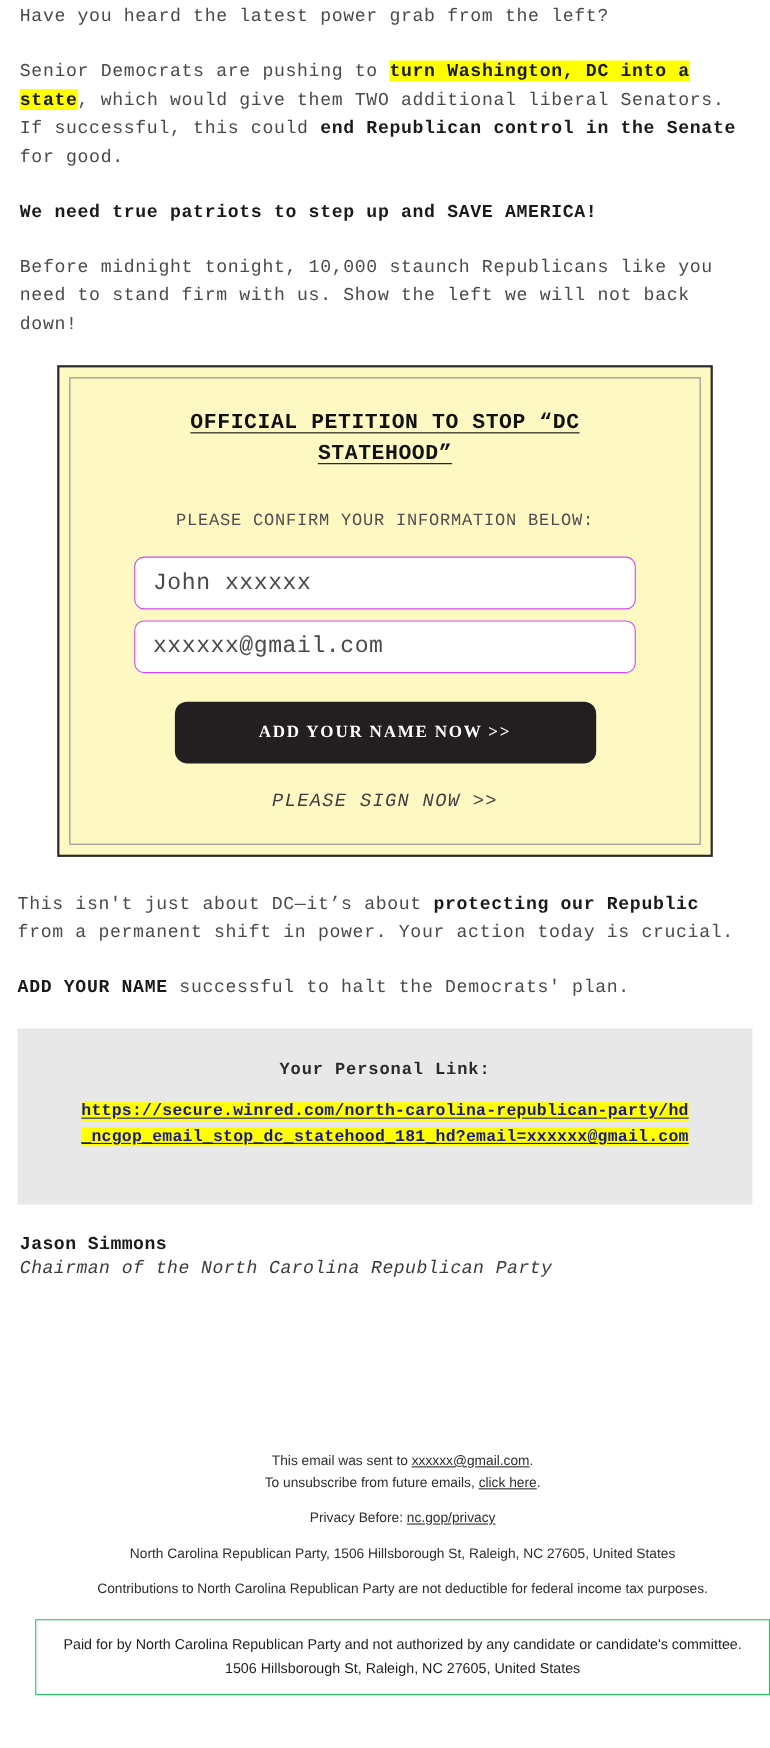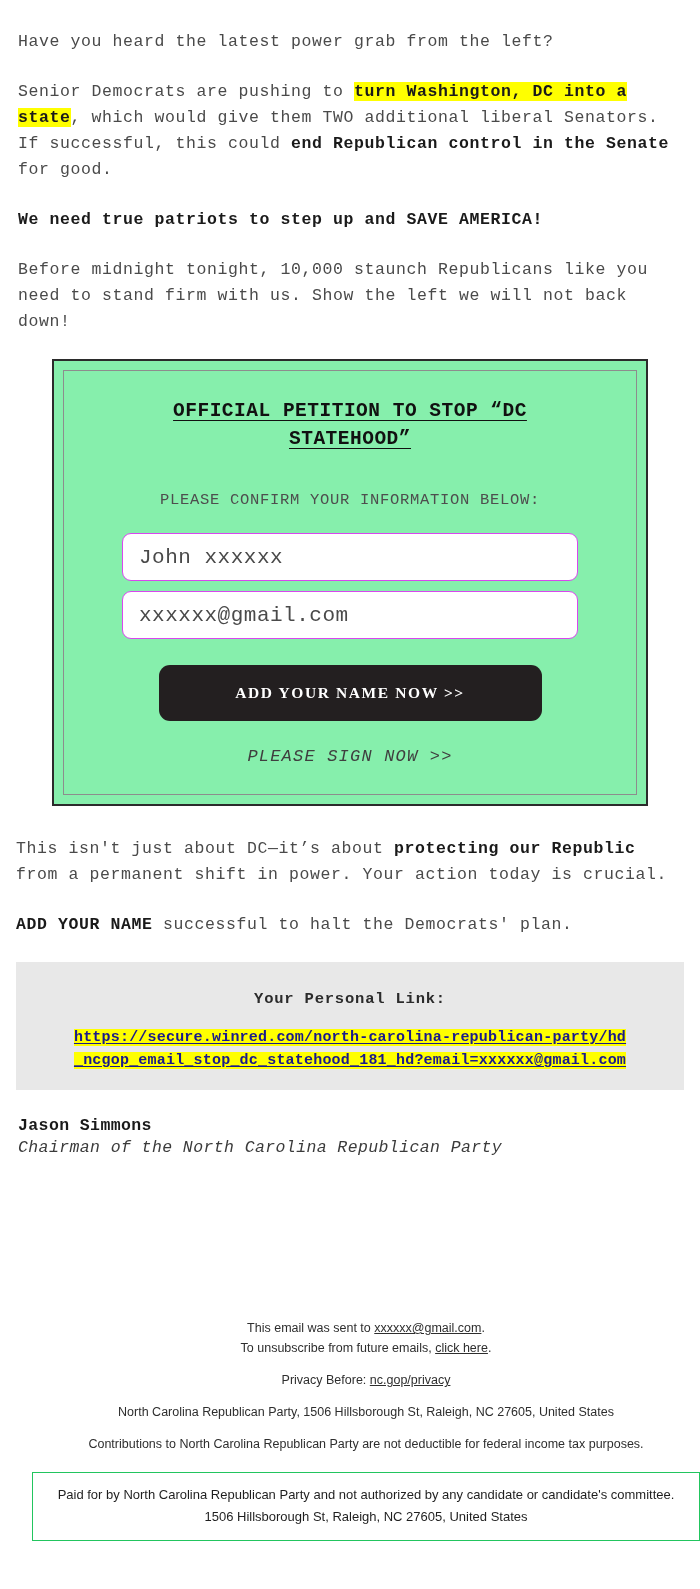--- a/index.html
+++ b/index.html
@@ -29,42 +29,42 @@
     padding: 0 18px;
   }
   p.para {
     font-family: "Liberation Mono", "DejaVu Sans Mono", monospace;
     font-size: 16.5px;
     line-height: 26px;
     letter-spacing: 0.6px;
     color: #4a4a4a;
     margin: 0 0 24px 0;
   }
-  p.para.first { padding-top: 29px; }
+  p.para.first { padding-top: 2px; }
   p.para b, p.para strong {
     color: #1a1a1a;
     font-weight: bold;
   }
   .hl {
     background: #ffff00;
     color: #1a1a1a;
     font-weight: bold;
     box-decoration-break: clone;
     -webkit-box-decoration-break: clone;
   }
   p.allbold {
     color: #1a1a1a;
     font-weight: bold;
   }
 
   
   .petition-outer {
     margin: 8px 52px 0 52px;
     border: 2px solid #2b2b2b;
-    background: #86efac;
+    background: #fef9c3;
     padding: 9px;
     box-sizing: border-box;
   }
   .petition-inner {
     border: 1px solid #8d8d8d;
     padding: 26px 26px 28px 26px;
     box-sizing: border-box;
   }
   .petition-title {
     font-family: "Liberation Mono", "DejaVu Sans Mono", monospace;
@@ -132,21 +132,21 @@
     color: #3f3f3f;
   }
 
   
   .after-copy { padding: 0 16px; margin-top: 30px; }
 
   
   .link-band {
     margin: 18px 16px 0 16px;
     background: #e8e8e8;
-    padding: 28px 28px 18px 28px;
+    padding: 28px 28px 50px 28px;
     box-sizing: border-box;
     text-align: center;
   }
   .link-label {
     font-family: "Liberation Mono", "DejaVu Sans Mono", monospace;
     font-size: 15.5px;
     font-weight: bold;
     letter-spacing: 0.8px;
     color: #2b2b2b;
   }

